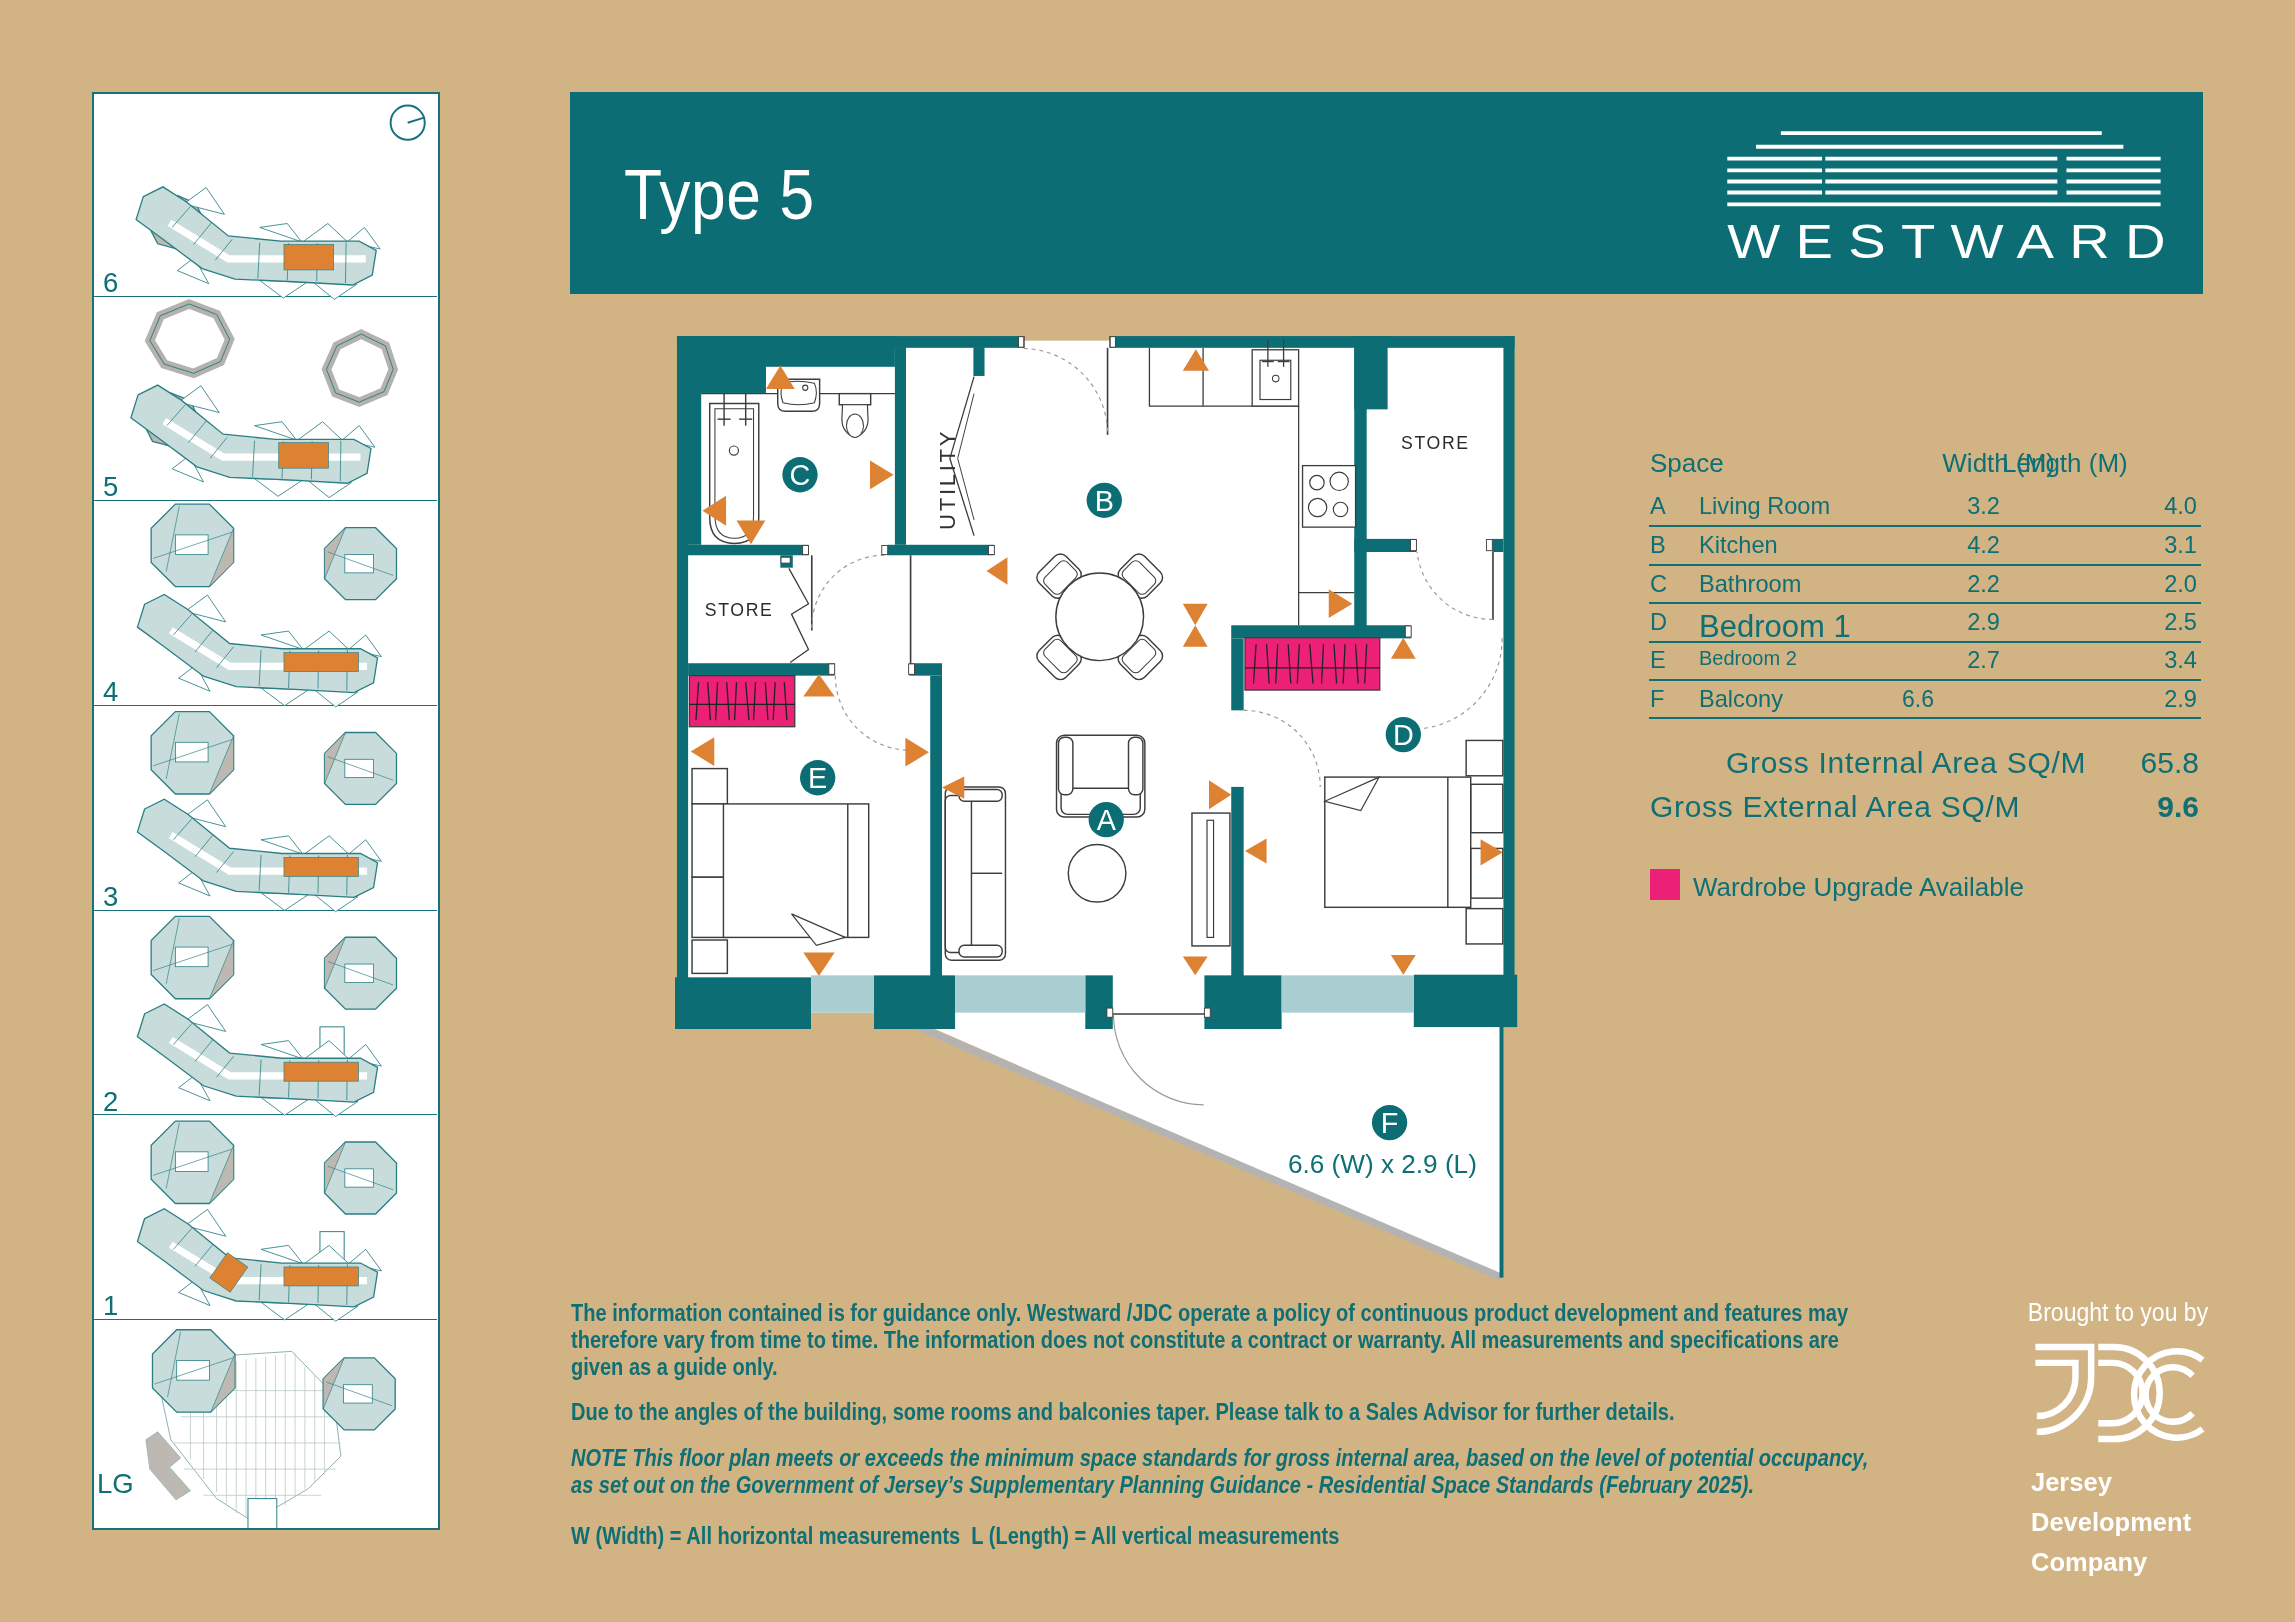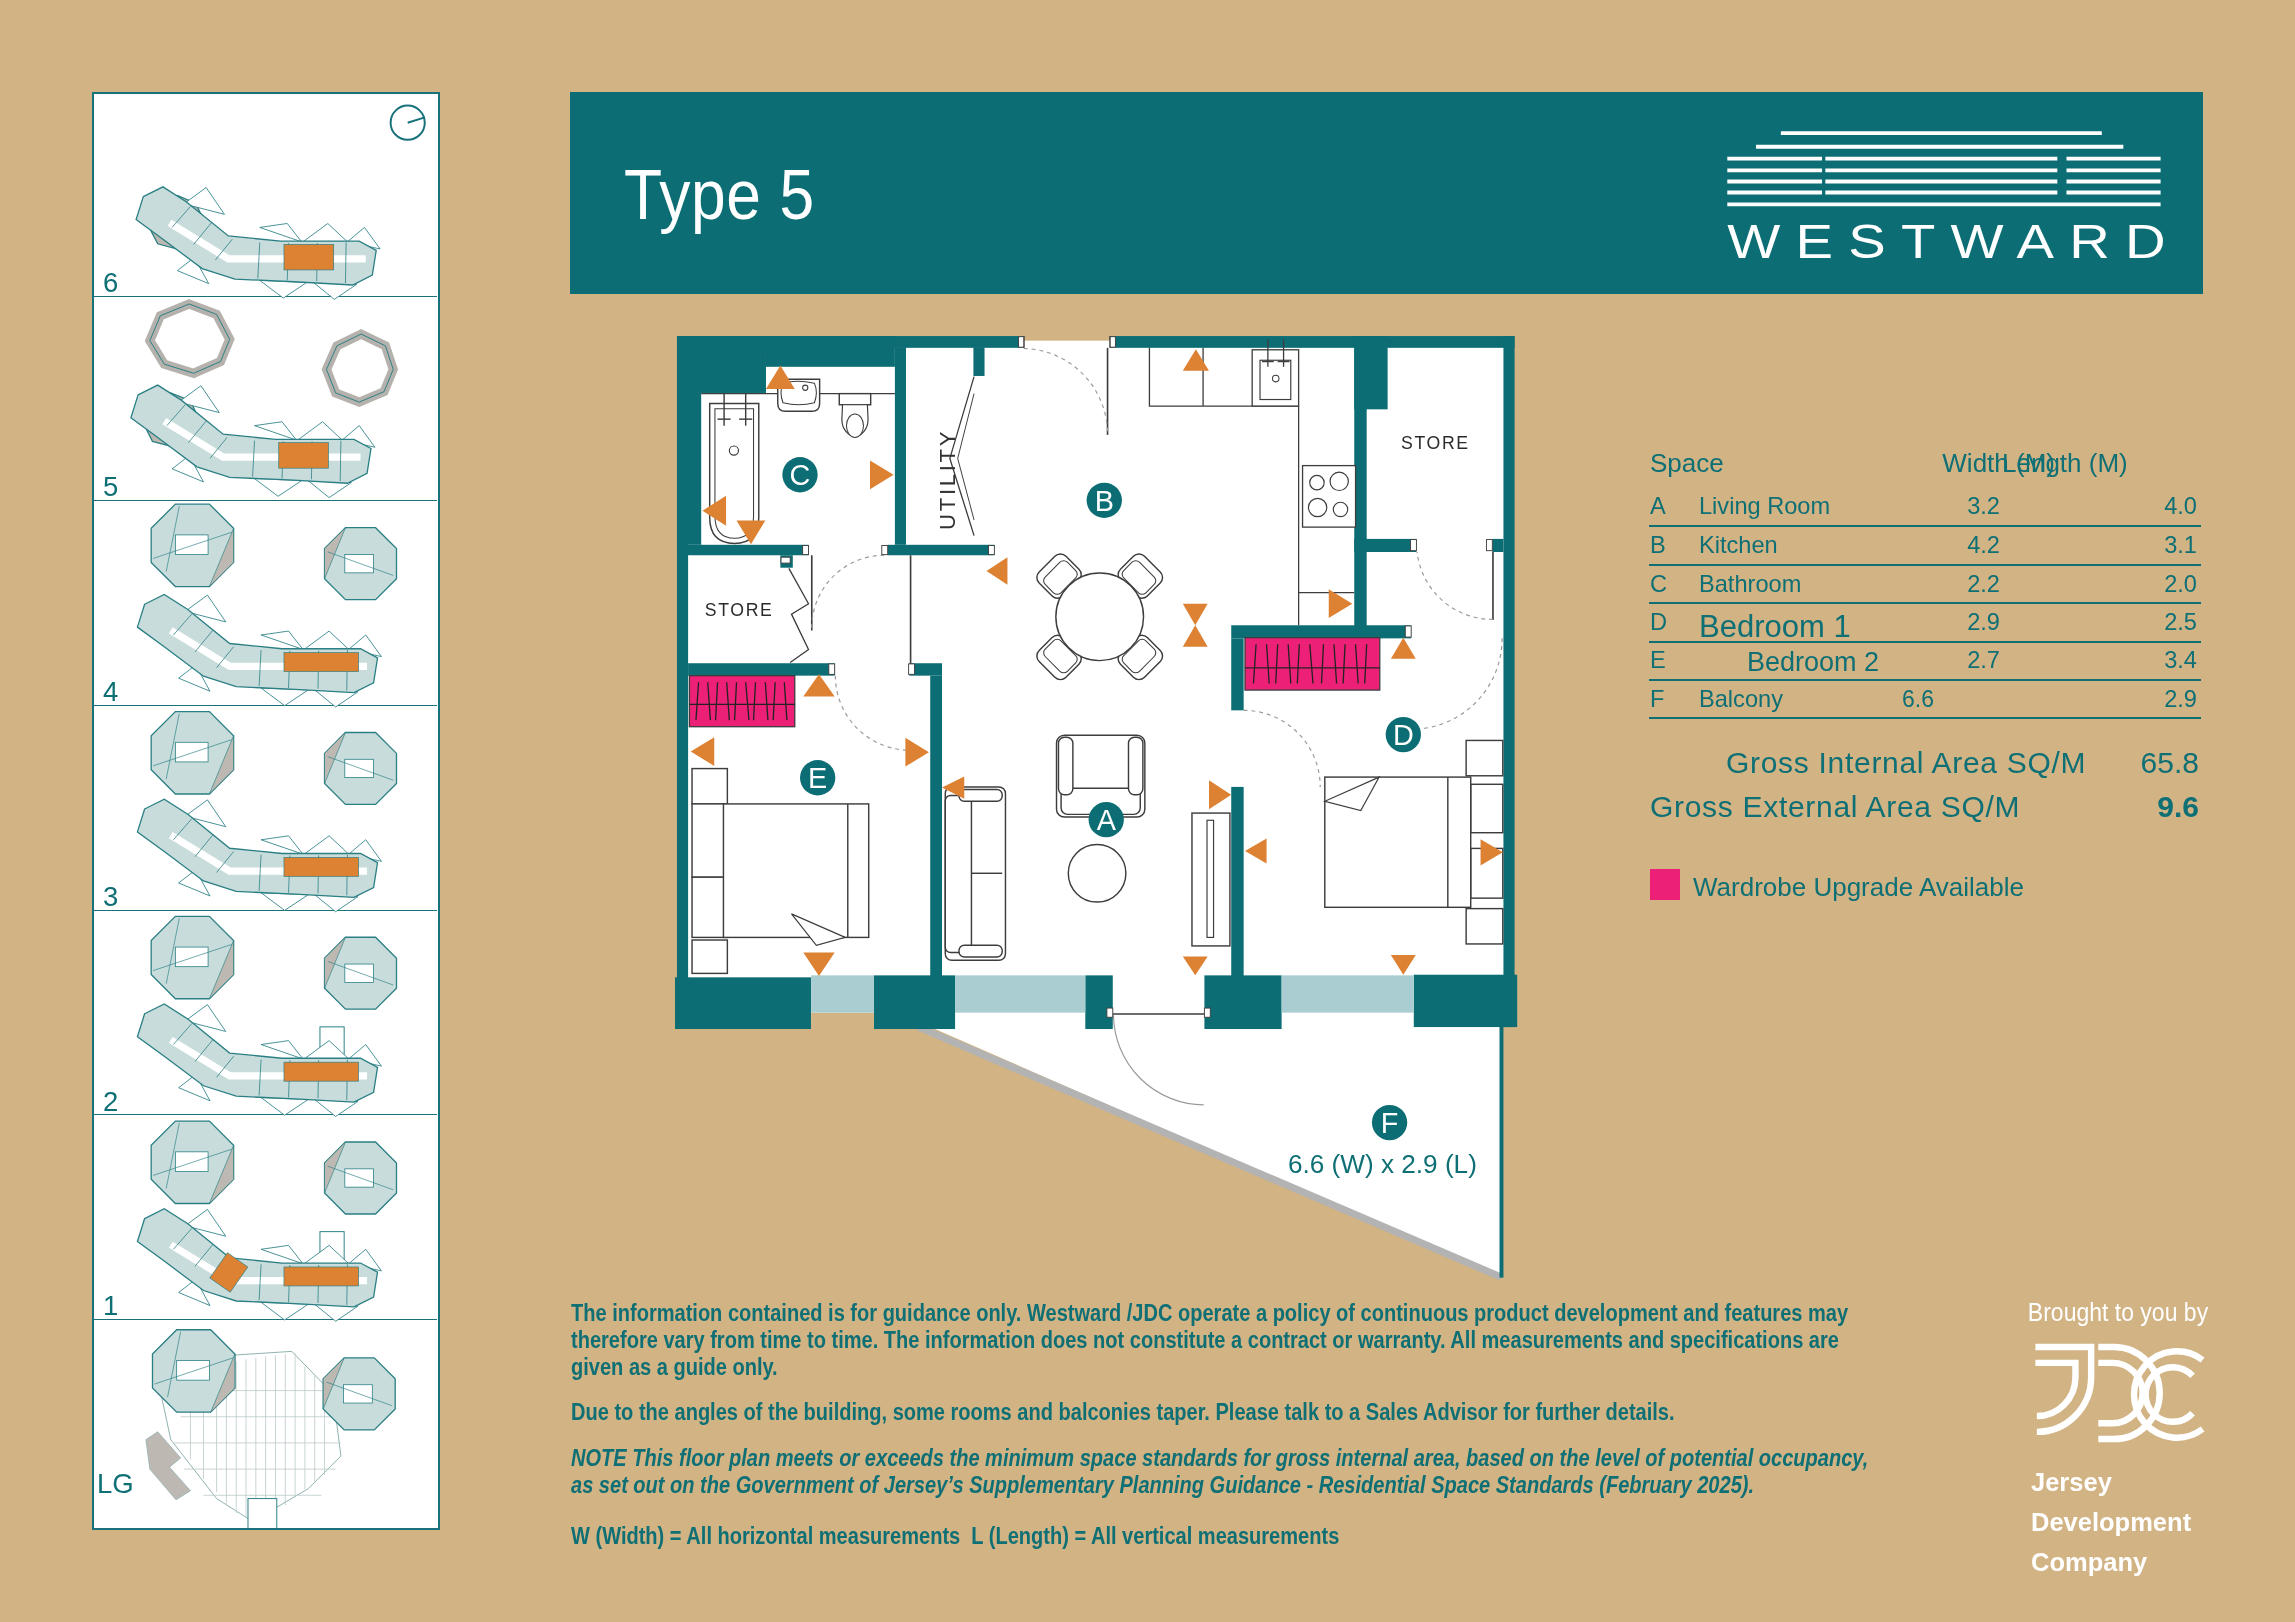--- a/index.html
+++ b/index.html
@@ -584,21 +584,21 @@
 <div class="abs teal" style="left:2099px;top:571px;width:98px;text-align:right;font-size:23.6px;">2.0</div>
 <div class="abs" style="left:1649px;top:602px;width:552px;height:1.6px;background:#0e6f75;"></div>
 
 <div class="abs teal" style="left:1650px;top:609px;font-size:23.6px;">D</div>
 <div class="abs teal" style="left:1699px;top:609px;font-size:31px;">Bedroom 1</div>
 <div class="abs teal" style="left:1902px;top:609px;width:98px;text-align:right;font-size:23.6px;">2.9</div>
 <div class="abs teal" style="left:2099px;top:609px;width:98px;text-align:right;font-size:23.6px;">2.5</div>
 <div class="abs" style="left:1649px;top:641px;width:552px;height:1.6px;background:#0e6f75;"></div>
 
 <div class="abs teal" style="left:1650px;top:647px;font-size:23.6px;">E</div>
-<div class="abs teal" style="left:1699px;top:647px;font-size:27px;margin-left:48px;">Bedroom 2</div>
+<div class="abs teal" style="left:1699px;top:647px;font-size:20px;">Bedroom 2</div>
 <div class="abs teal" style="left:1902px;top:647px;width:98px;text-align:right;font-size:23.6px;">2.7</div>
 <div class="abs teal" style="left:2099px;top:647px;width:98px;text-align:right;font-size:23.6px;">3.4</div>
 <div class="abs" style="left:1649px;top:679px;width:552px;height:1.6px;background:#0e6f75;"></div>
 
 <div class="abs teal" style="left:1650px;top:686px;font-size:23.6px;">F</div>
 <div class="abs teal" style="left:1699px;top:686px;font-size:23.6px;">Balcony</div>
 <div class="abs teal" style="left:1902px;top:686px;width:98px;text-align:left;font-size:23px;">6.6</div>
 <div class="abs teal" style="left:2099px;top:686px;width:98px;text-align:right;font-size:23.6px;">2.9</div>
 <div class="abs" style="left:1649px;top:717px;width:552px;height:1.6px;background:#0e6f75;"></div>
 

